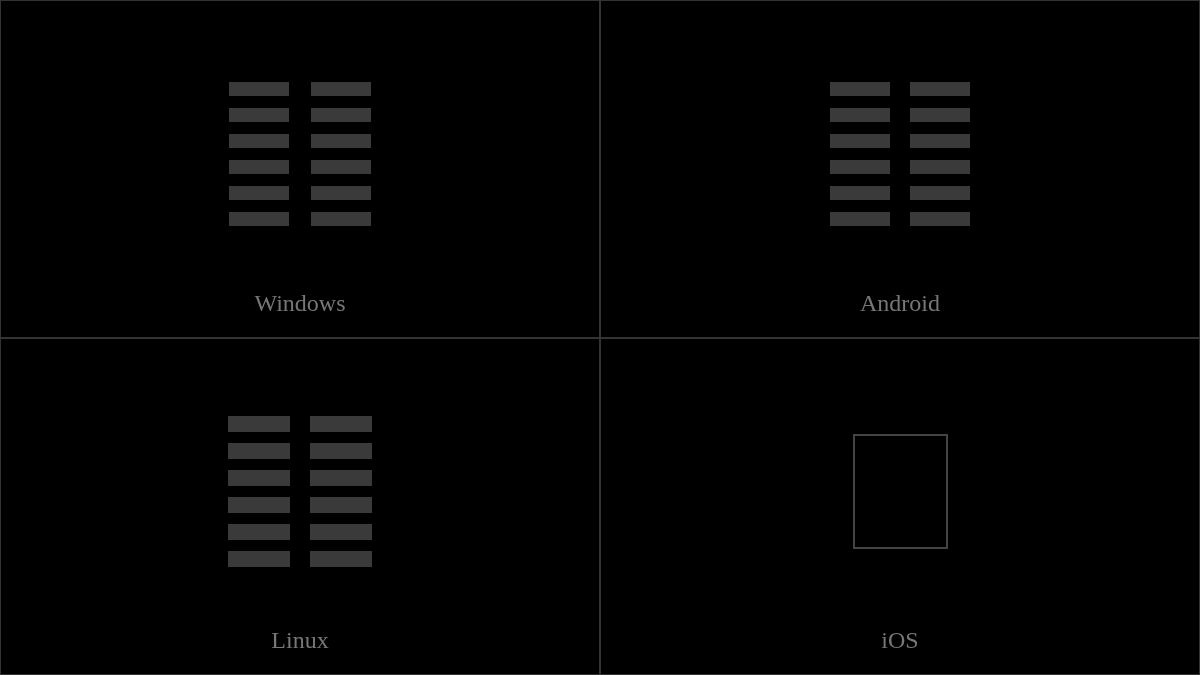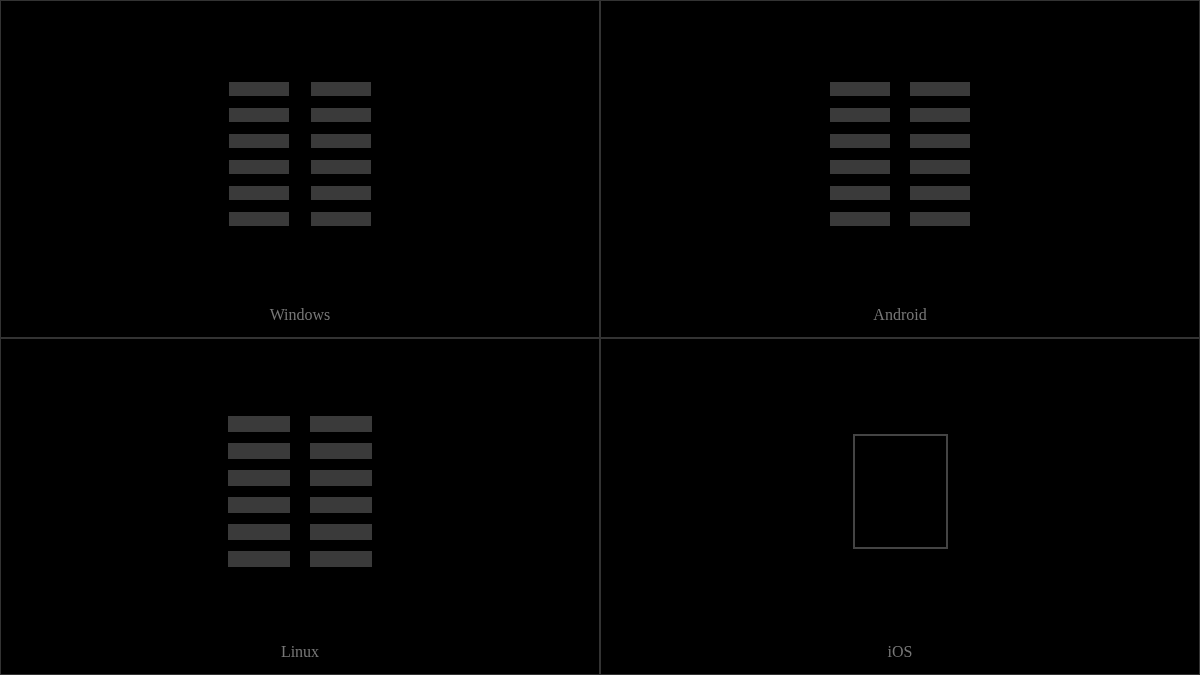--- a/index.html
+++ b/index.html
@@ -32,25 +32,25 @@
       display: flex;
       align-items: center;
       justify-content: center;
       height: 240px;
       width: 100%;
       margin-top: -30px;
     }
     
     .platform-label {
       position: absolute;
-      bottom: 13px;
+      bottom: 20px;
       left: 50%;
       transform: translateX(-50%);
       color: #777;
-      font-size: 16px;
+      font-size: 24px;
     }
     
     
     .hexagram {
       display: flex;
       flex-direction: column;
       gap: 12px;
     }
     
     .hexagram-line {

